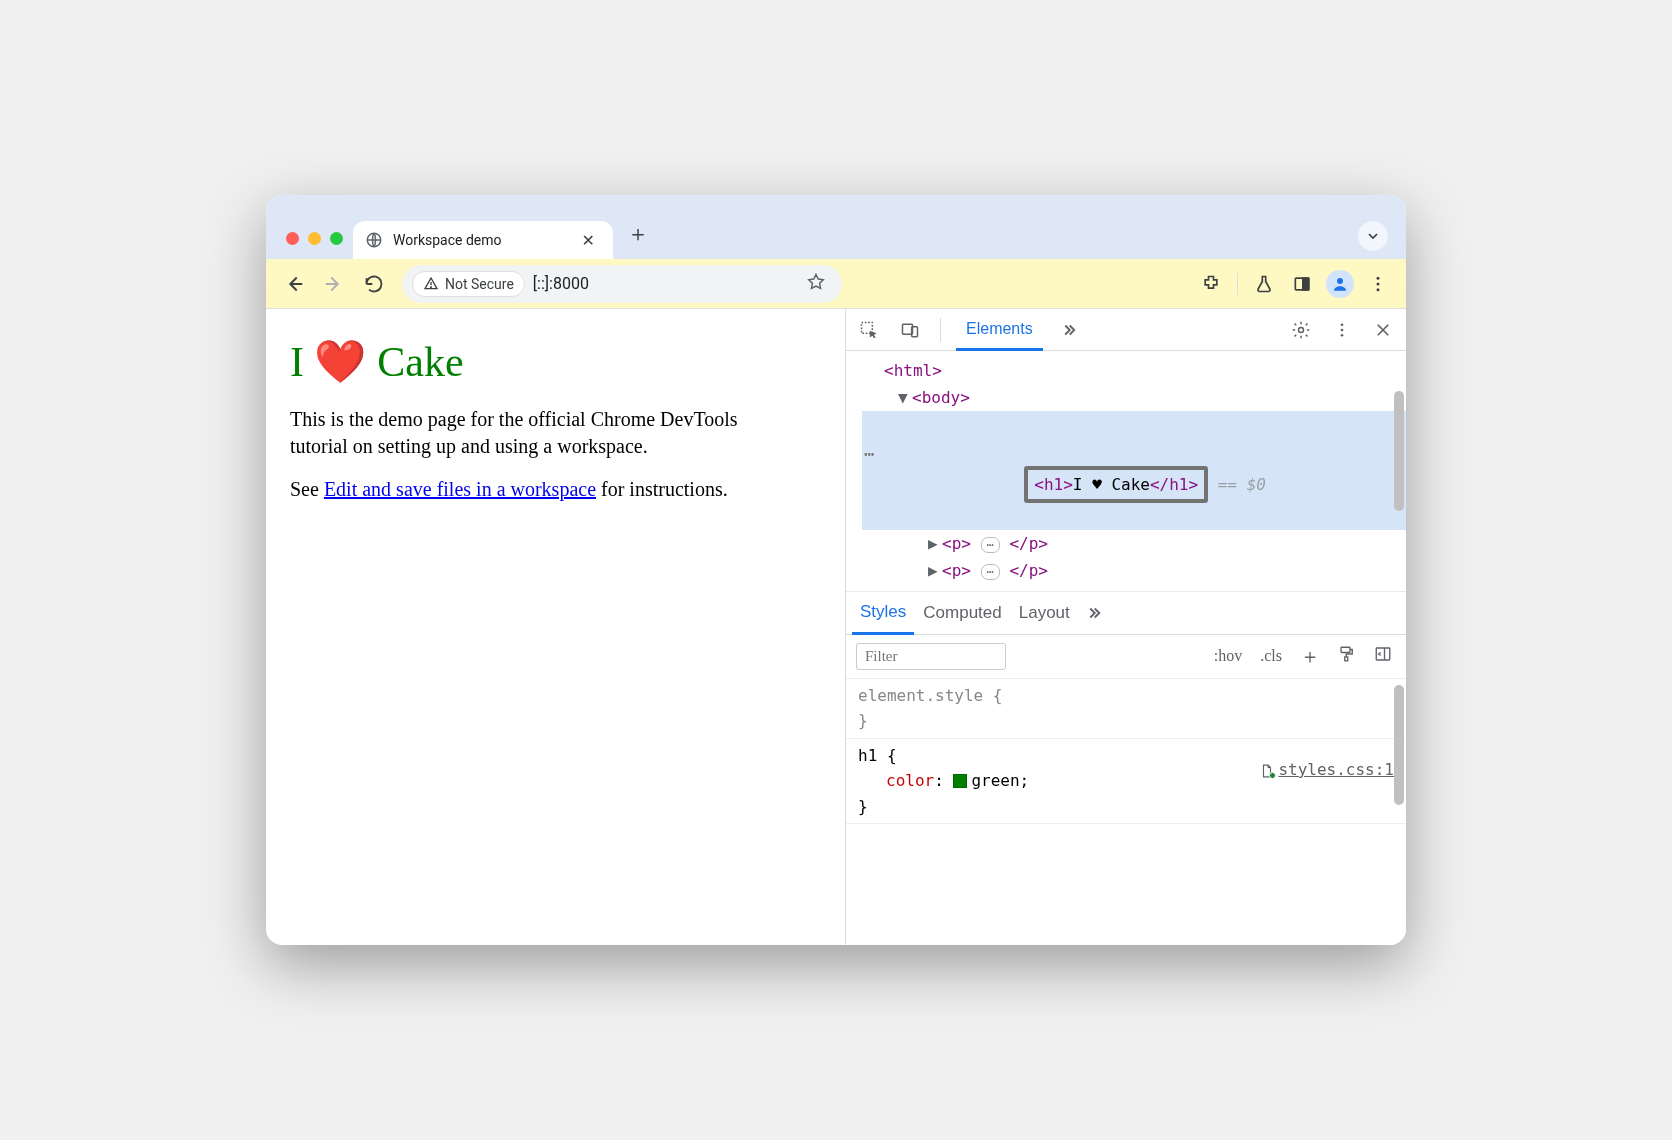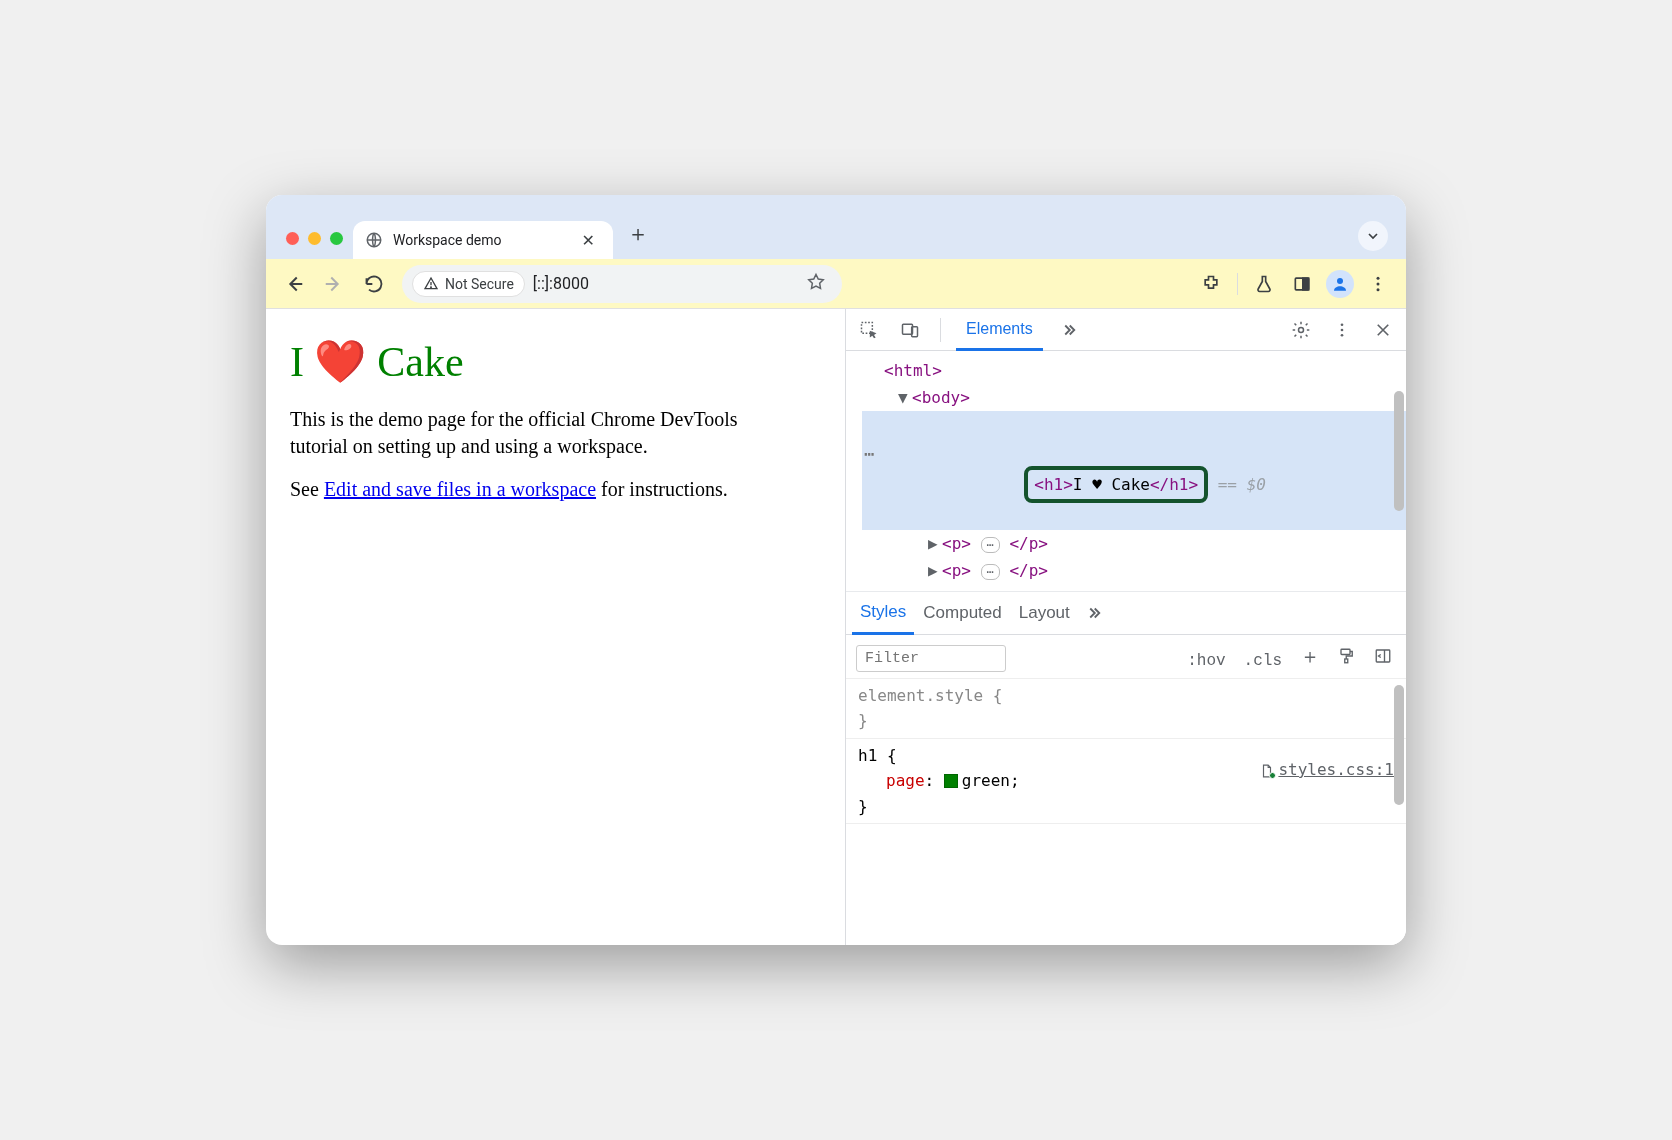--- a/index.html
+++ b/index.html
@@ -164,22 +164,22 @@
     line-height: 14px;
     vertical-align: middle;
     color:#5f6368;
     background:#fff;
   }
   .selrow {
     background:#d6e4f7;
     position:relative;
   }
   .selhl {
-    border: 4px solid #14532d;
-    border-radius: 8px;
+    border: 4px solid #737373;
+    border-radius: 3px;
     padding: 1px 6px;
     display:inline-block;
   }
   .rowdots {
     position:absolute; left: 2px; color:#777; letter-spacing:1px; font-size:18px;
   }
   .eq0 { color:#9aa0a6; font-style: italic; }
   .scrollthumb {
     position:absolute; right:2px; top:40px; width:10px; height:120px;
     background:#c0c0c0; border-radius:5px;
@@ -198,22 +198,22 @@
   .subtabs {
     display:flex; align-items:center;
     border-bottom: 1px solid #dadce0;
     padding: 0 6px;
     gap: 1px;
   }
   .subtab { padding: 10px 8px; color:#5f6368; cursor:pointer; font-size:17px;}
   .subtab.active { color:#1a73e8; border-bottom: 3px solid #1a73e8; margin-bottom:-1px;}
   
   .stylestools {
-    display:flex; align-items:flex-end; padding: 6px 10px; gap: 10px;
-    font-family: Liberation Mono, monospace;
+    display:flex; align-items:center; padding: 6px 10px; gap: 10px;
+    font-family: Liberation Serif, serif;
     border-bottom:1px solid #eee;
   }
   .filterbox {
     width: 150px;
     border:1px solid #ccc;
     border-radius: 3px;
     padding: 4px 8px;
     font-family: inherit;
     font-size: 15px;
     color:#5f6368;
@@ -454,21 +454,21 @@
               <svg viewBox="0 0 24 24" fill="none" stroke="#5f6368" stroke-width="2">
                   <path d="M6 2h8l4 4v16H6z"></path>
                   <path d="M14 2v4h4"></path>
                 </svg>
               <span class="greendot"></span>
             </span>
             <span>styles.css:1</span>
           </div>
           <div><span class="sel">h1 {</span></div>
           <div style="padding-left:28px;">
-            <span class="prop">page</span><span>: </span><span class="swatch"></span><span class="val">green</span><span>;</span>
+            <span class="prop">color</span><span>: </span><span class="swatch"></span><span class="val">green</span><span>;</span>
           </div>
           <div><span>}</span></div>
         </div>
         <div class="scrollthumb"></div>
       </div>
     </div>
   </div>
 </div>
 
 </body></html>

